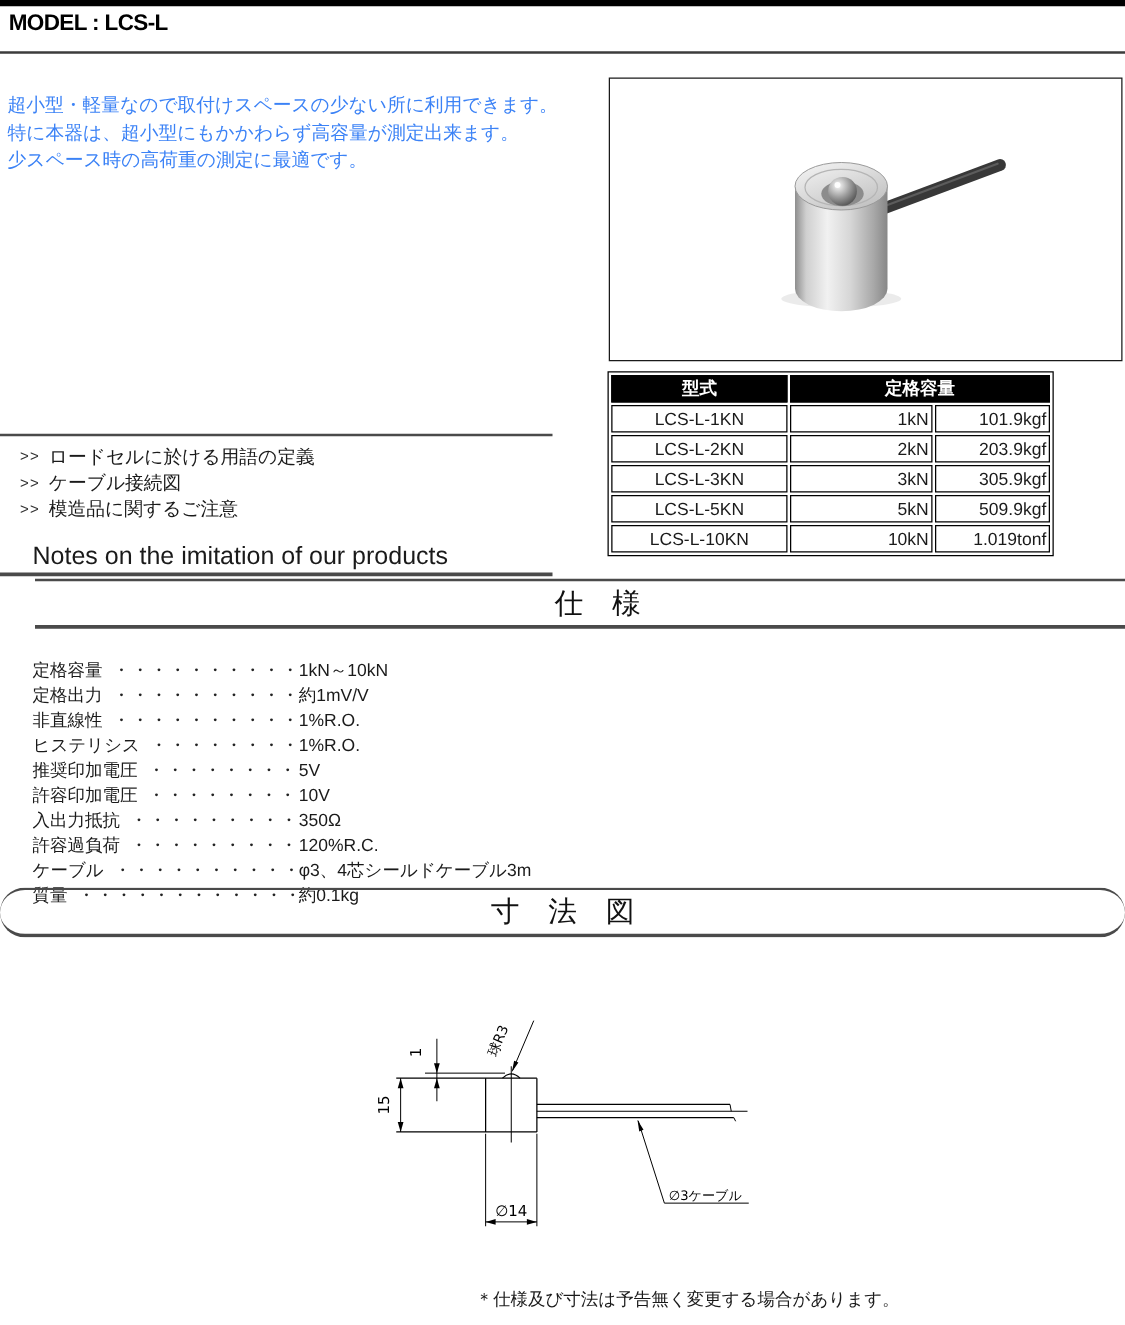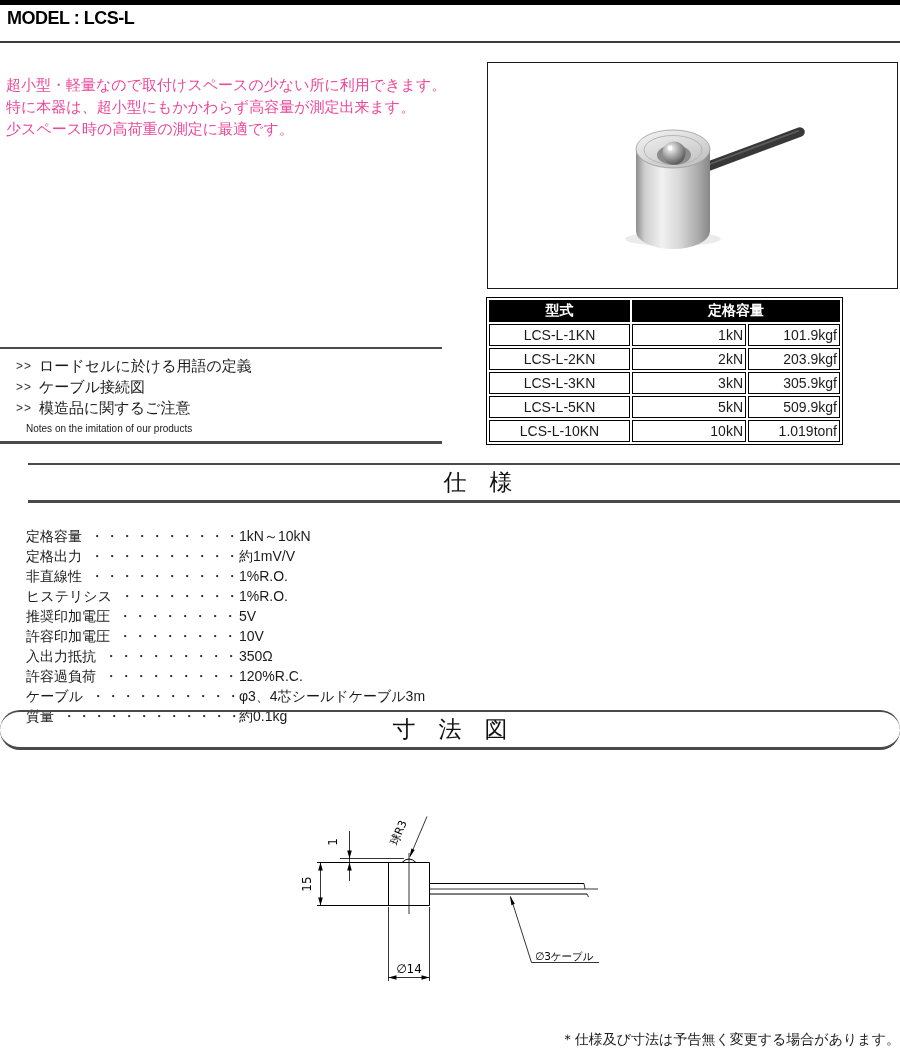--- a/index.html
+++ b/index.html
@@ -6,52 +6,52 @@
   #page{
     position:relative;width:900px;height:1060px;background:#fff;overflow:hidden;
     font-family:"Liberation Sans","DejaVu Sans",sans-serif;color:#1a1a1a;
   }
   .abs{position:absolute;}
   
   #topbar{left:0;top:0;width:900px;height:5px;background:#000;}
   #page-title{left:7px;top:8px;font-size:18px;font-weight:bold;letter-spacing:-0.5px;color:#000;white-space:nowrap;}
   #title-rule{left:0;top:41px;width:900px;height:2px;background:#3c3c3c;}
   
-  #description{left:6px;top:74px;font-size:15px;line-height:22px;color:#ec4899;}
+  #description{left:6px;top:74px;font-size:15px;line-height:22px;color:#3b82f6;}
   
   #photo-frame{left:487px;top:62px;width:409px;height:225px;border:1px solid #1a1a1a;background:#fff;}
   
   #capacity-table{left:486px;top:297px;}
   table.cap{border-collapse:separate;border-spacing:2px;border:1px solid #000;background:#fff;width:357px;}
   table.cap th,table.cap td{border:1px solid #000;font-size:14px;height:20px;padding:0 2px;font-weight:normal;}
   table.cap th{background:#000;color:#fff;font-weight:bold;text-align:center;}
   td.c-model{width:135px;text-align:center;}
   td.c-kn{width:108px;text-align:right;padding-right:4px;}
   td.c-alt{text-align:right;padding-right:9px;}
   
   #links-box{left:0;top:347px;width:442px;border-top:2px solid #4a4a4a;border-bottom:3px solid #4a4a4a;padding:6px 0 2px 0;}
   .link-row{height:21px;line-height:21px;font-size:15px;padding-left:16px;white-space:nowrap;cursor:pointer;}
   .link-prefix{font-size:12px;color:#333;letter-spacing:1px;margin-right:7px;position:relative;top:-1px;}
-  .link-note{height:21px;line-height:21px;font-size:10px;padding-left:26px;white-space:nowrap;}
+  .link-note{height:21px;line-height:21px;font-size:20px;padding-left:26px;white-space:nowrap;margin-top:17px;}
   
   .section-header{left:0;width:900px;border-top:2px solid #4a4a4a;border-bottom:3px solid #4a4a4a;
     text-align:center;font-size:23px;line-height:35px;height:35px;color:#111;}
   #spec-header{top:463px;margin-left:28px;}
   #dim-header{top:710px;border-radius:20px;}
   
   #spec-list{left:26px;top:526px;width:640px;}
   .spec-row{display:flex;height:20px;line-height:20px;font-size:14px;white-space:nowrap;}
   .spec-left{width:211px;display:flex;overflow:hidden;flex:none;}
   .spec-label{flex:none;}
   .spec-dots{flex:1;overflow:hidden;white-space:nowrap;padding-left:8px;color:#222;letter-spacing:1px;}
   .spec-value{flex:none;padding-left:2px;}
   
   #drawing{left:293px;top:796px;}
   
-  #footer-note{left:200px;top:1031px;width:700px;text-align:right;font-size:14px;color:#1a1a1a;}
+  #footer-note{left:200px;top:1031px;width:700px;text-align:center;font-size:14px;color:#1a1a1a;}
 </style>
 </head>
 <body>
 
 <div id="page">
 
   <div class="abs" id="topbar"></div>
   <div class="abs" id="page-title">MODEL : LCS-L</div>
   <div class="abs" id="title-rule"></div>
 

